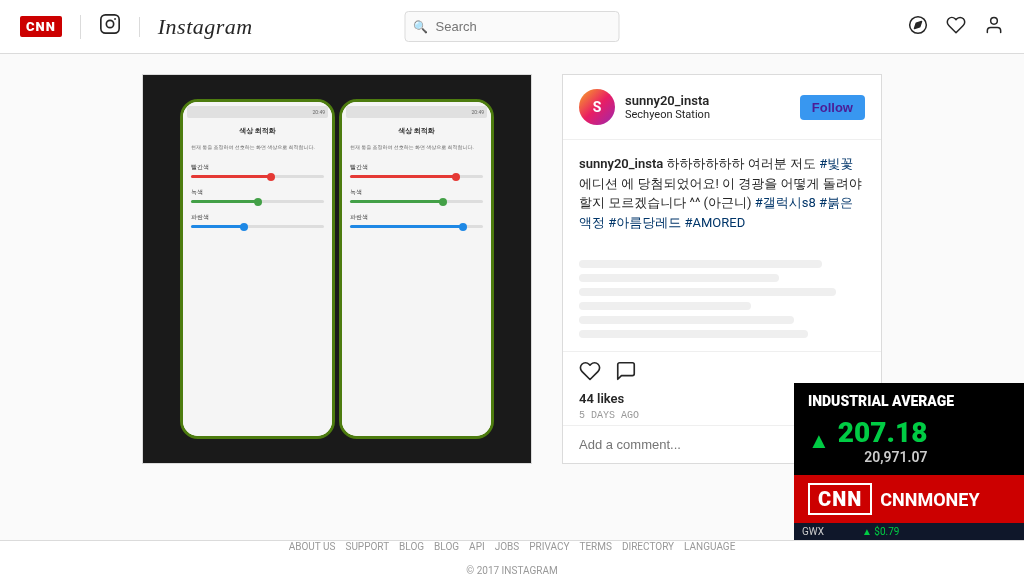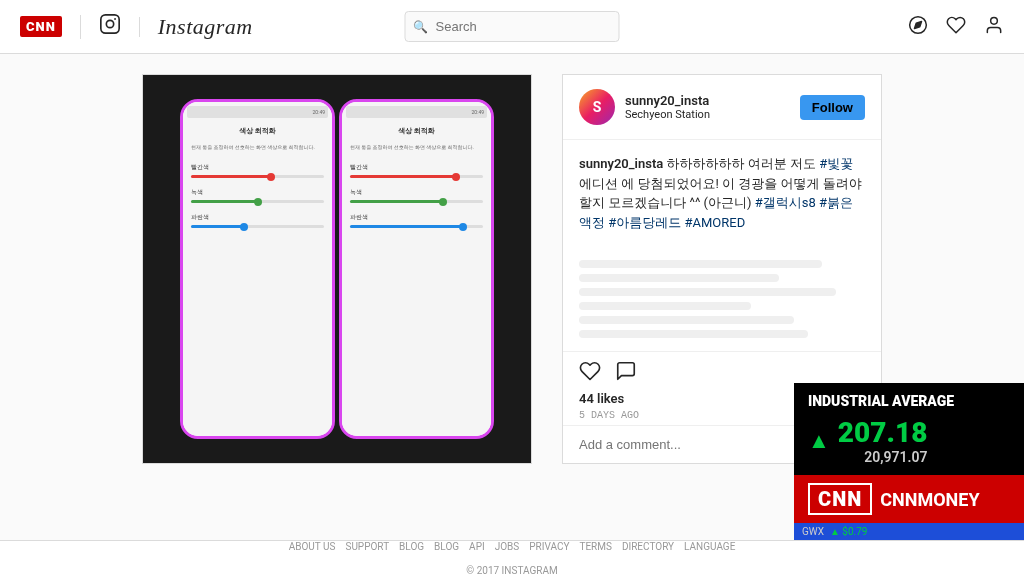--- a/index.html
+++ b/index.html
@@ -121,21 +121,21 @@
       align-items: center;
       justify-content: center;
       gap: 4px;
     }
     
     .phone-mockup {
       width: 155px;
       height: 340px;
       background: #fff;
       border-radius: 18px;
-      border: 3px solid #d946ef;
+      border: 3px solid #4d7c0f;
       overflow: hidden;
       position: relative;
     }
     .phone-screen {
       width: 100%;
       height: 100%;
       background: #f5f5f5;
       padding: 4px;
       overflow: hidden;
     }
@@ -231,21 +231,21 @@
       font-size: 13px;
       font-weight: 600;
       color: #262626;
     }
     .post-location {
       font-size: 11px;
       color: #262626;
     }
     .follow-btn {
       background: #3897f0;
-      color: #000000;
+      color: #4c1d95;
       border: none;
       padding: 5px 12px;
       border-radius: 4px;
       font-size: 13px;
       font-weight: 600;
       cursor: pointer;
     }
     .post-caption {
       padding: 14px 16px;
       font-size: 13px;
@@ -372,29 +372,29 @@
       letter-spacing: 1px;
       border: 2px solid white;
       padding: 2px 8px;
     }
     .cnnmoney-text {
       color: white;
       font-size: 18px;
       font-weight: 700;
     }
     .gwx-ticker {
-      background: #1d4ed8;
+      background: #0f172a;
       color: #ccc;
       font-size: 10px;
       padding: 3px 8px;
       display: flex;
       gap: 6px;
       align-items: center;
     }
-    .gwx-up { color: #00cc44; }
+    .gwx-up { color: #00cc44; margin-left: 32px; }
 
     
     .footer {
       position: absolute;
       bottom: 0;
       left: 0;
       right: 0;
       height: 36px;
       background: #fff;
       border-top: 1px solid #dbdbdb;

